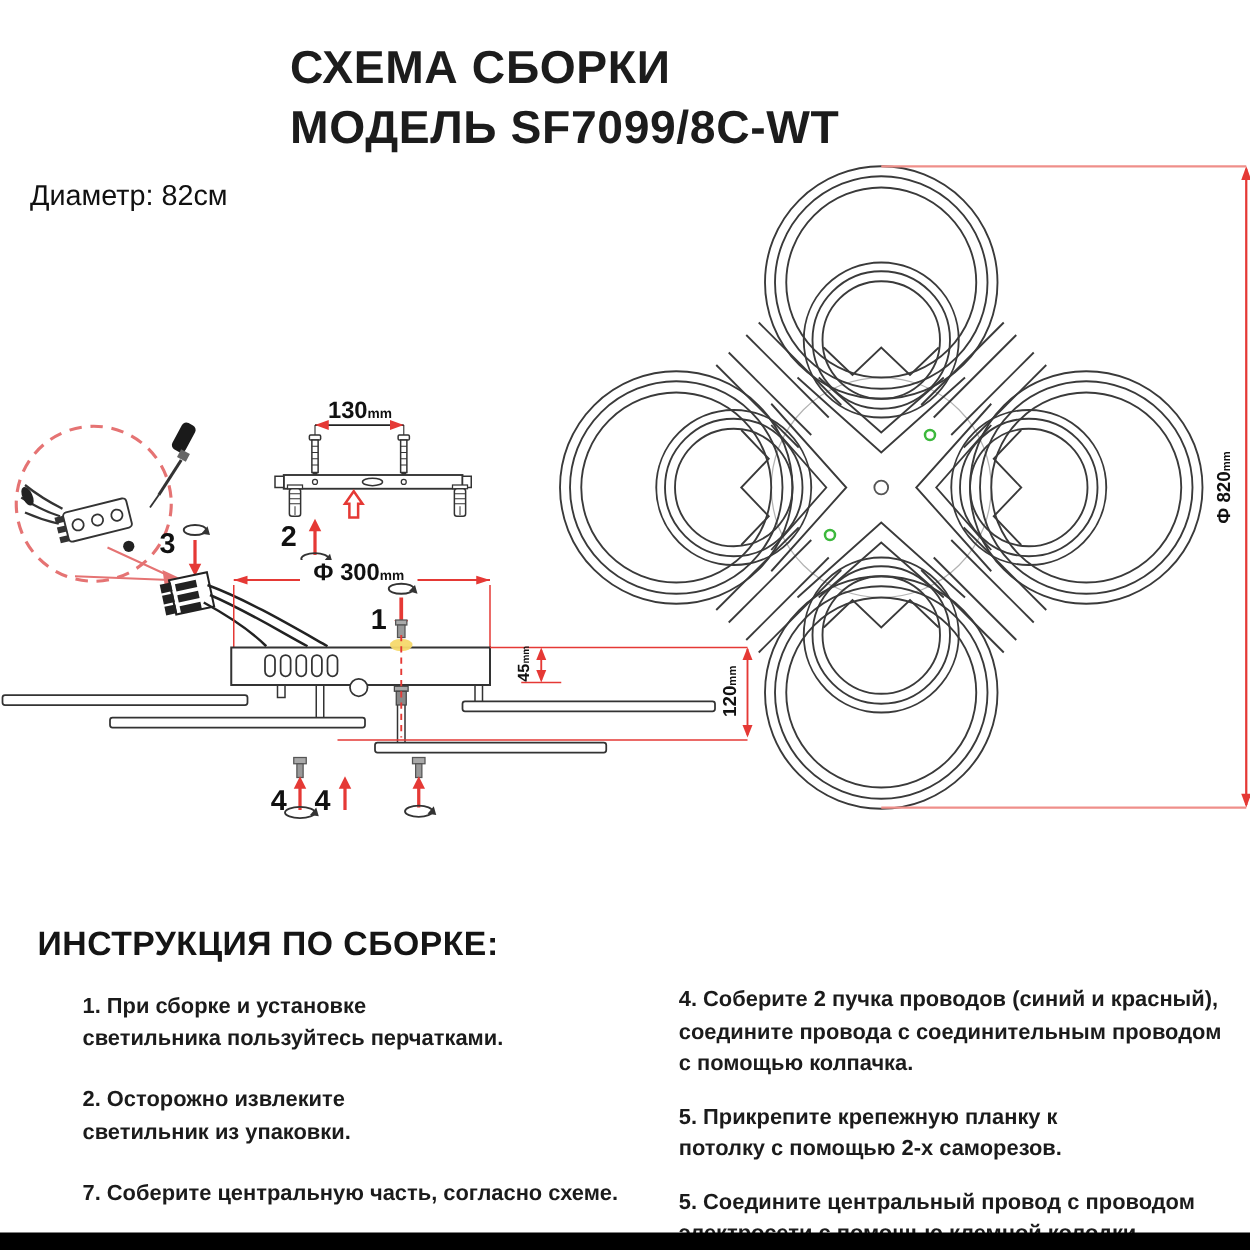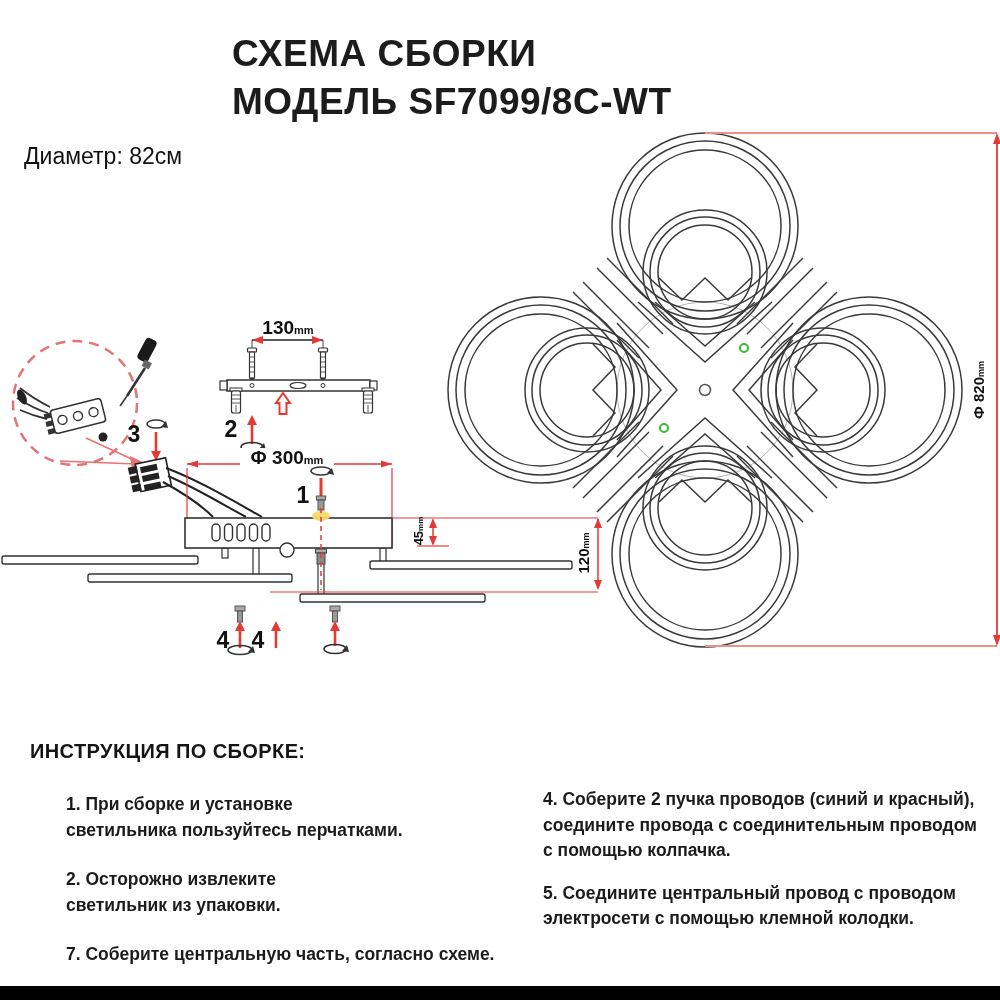--- a/index.html
+++ b/index.html
@@ -11,21 +11,21 @@
     position:absolute;left:232px;top:30px;font-size:37px;font-weight:bold;
     line-height:1.3;color:#1c1c1c;letter-spacing:.5px;white-space:nowrap;
   }
   .specs{
     position:absolute;left:24px;top:142px;width:172px;text-align:left;
     font-size:23px;line-height:1.3;color:#111;
   }
   .diagram-svg{position:absolute;left:0;top:118px;width:1000px;height:584px;}
   svg text{font-family:"Liberation Sans",sans-serif;fill:#111;}
   .instructions-heading{
-    position:absolute;left:30px;top:740px;font-size:20px;font-weight:bold;
+    position:absolute;left:30px;top:740px;font-size:27px;font-weight:bold;
     letter-spacing:.4px;color:#151515;
   }
   .col-left{position:absolute;left:30px;top:792px;width:474px;}
   .col-right{position:absolute;left:507px;top:787px;width:484px;}
   .instr-item{
     font-size:17.5px;font-weight:bold;line-height:1.46;white-space:pre-line;
     color:#1b1b1b;
     margin-left:36px;
   }
   .col-left .instr-item{margin-bottom:24px;}
@@ -308,17 +308,19 @@
 светильника пользуйтесь перчатками.</div>
   <div class="instr-item">2. Осторожно извлеките
 светильник из упаковки.</div>
   <div class="instr-item">7. Соберите центральную часть, согласно схеме.</div>
 </div>
 
 <div class="col-right">
   <div class="instr-item">4. Соберите 2 пучка проводов (синий и красный),
 соедините провода с соединительным проводом
 с помощью колпачка.</div>
+  <div class="instr-item">5. Прикрепите крепежную планку к
+потолку с помощью 2-х саморезов.</div>
   <div class="instr-item">5. Соедините центральный провод с проводом
 электросети с помощью клемной колодки.</div>
 </div>
 
 <div class="bottom-bar"></div>
 
 </body></html>

